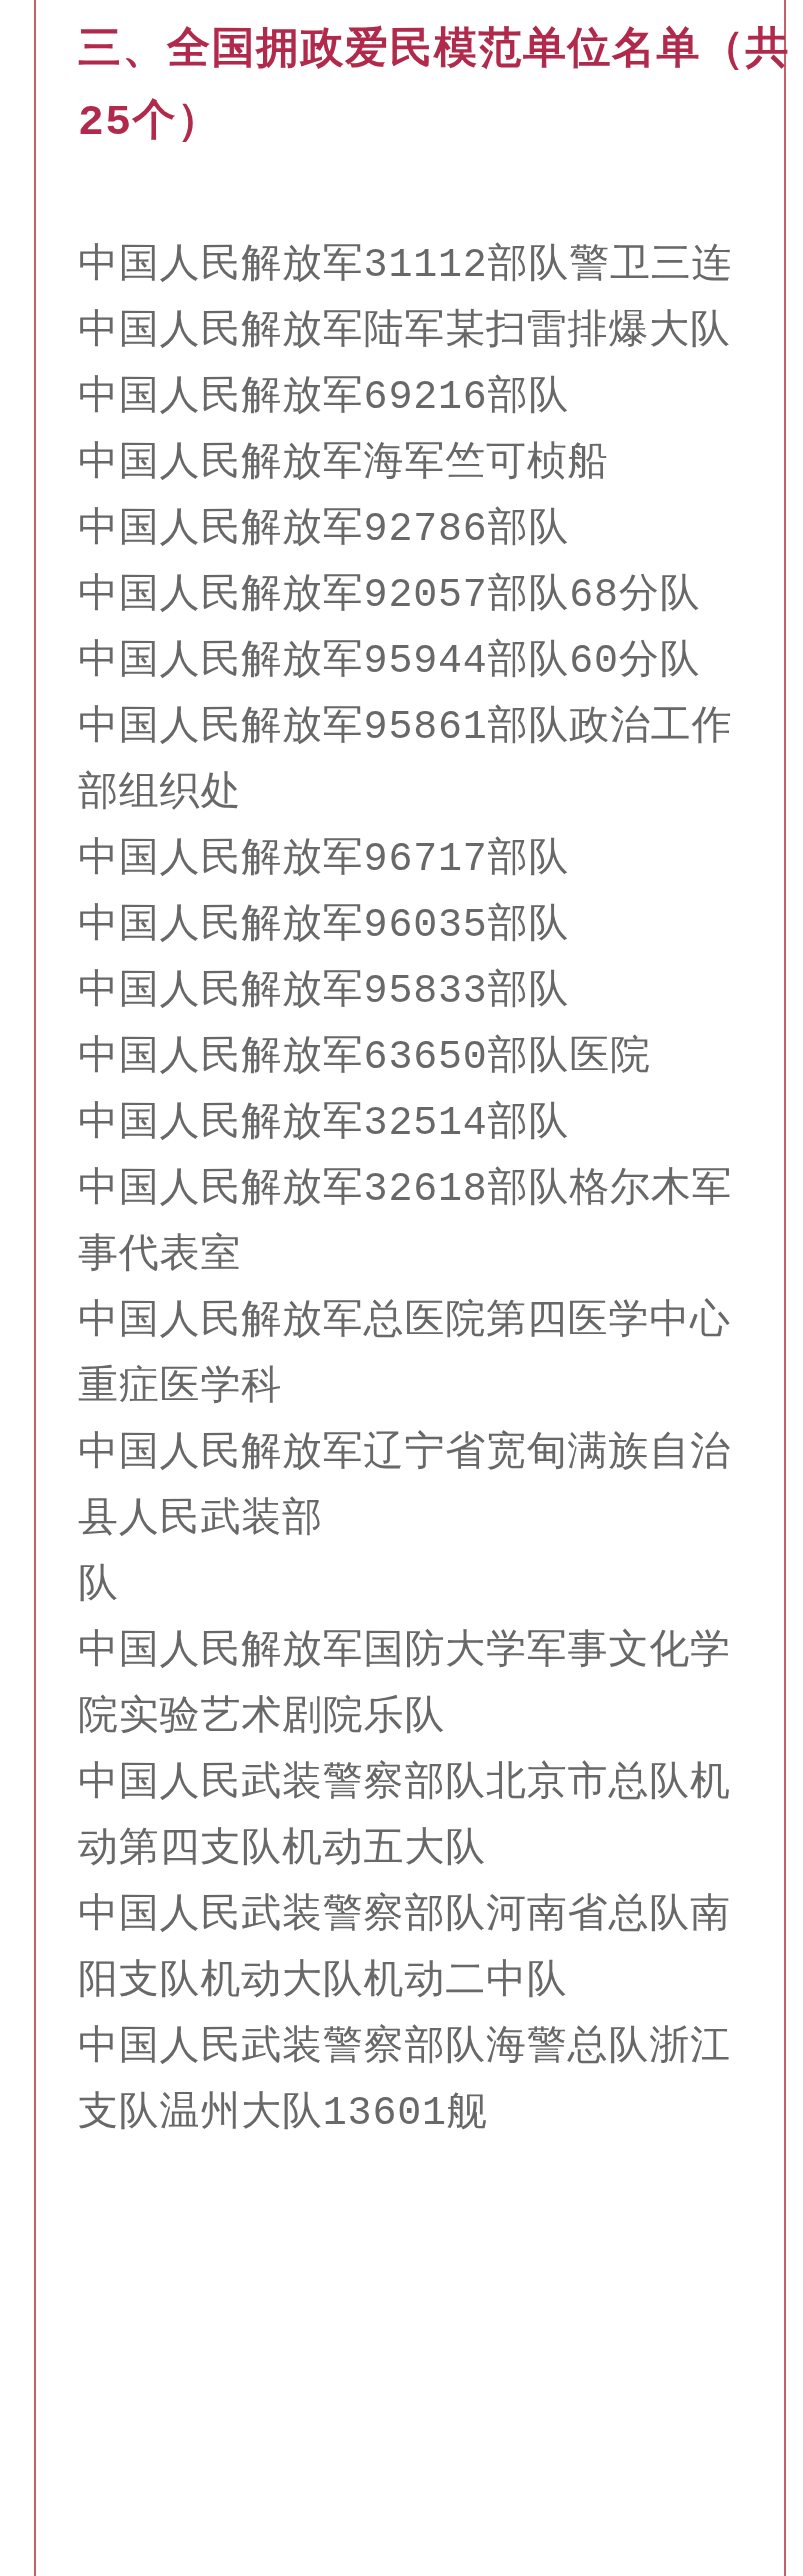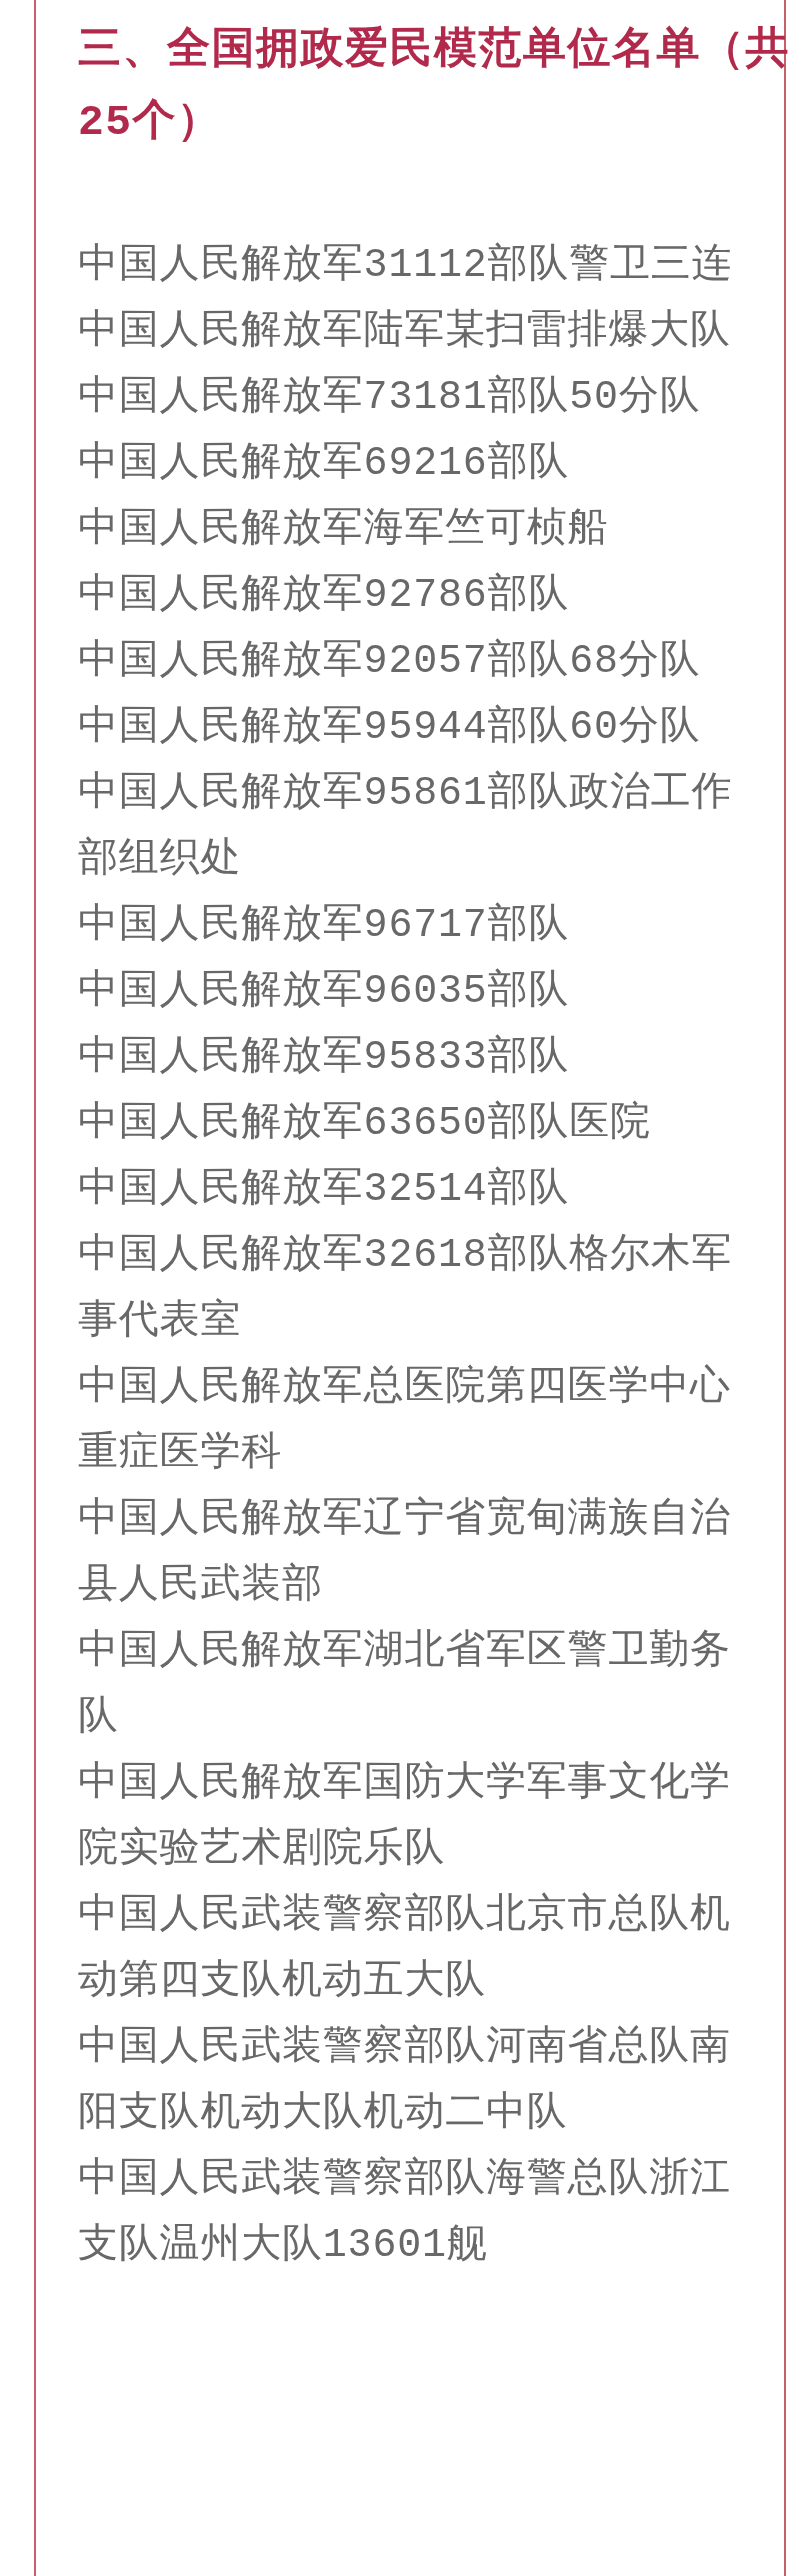--- a/index.html
+++ b/index.html
@@ -59,23 +59,20 @@
       <div class="hline">25个）</div>
     </h2>
   <div class="unit-list">
       <div class="item">
         <div class="line">中国人民解放军31112部队警卫三连</div>
       </div>
       <div class="item">
         <div class="line">中国人民解放军陆军某扫雷排爆大队</div>
       </div>
       <div class="item">
-        <div class="line">中国人民解放军73181部队50分队</div>
-      </div>
-      <div class="item">
         <div class="line">中国人民解放军69216部队</div>
       </div>
       <div class="item">
         <div class="line">中国人民解放军海军竺可桢船</div>
       </div>
       <div class="item">
         <div class="line">中国人民解放军92786部队</div>
       </div>
       <div class="item">
         <div class="line">中国人民解放军92057部队68分队</div>
@@ -108,21 +105,20 @@
       </div>
       <div class="item">
         <div class="line">中国人民解放军总医院第四医学中心</div>
         <div class="line">重症医学科</div>
       </div>
       <div class="item">
         <div class="line">中国人民解放军辽宁省宽甸满族自治</div>
         <div class="line">县人民武装部</div>
       </div>
       <div class="item">
-        <div class="line">中国人民解放军湖北省军区警卫勤务</div>
         <div class="line">队</div>
       </div>
       <div class="item">
         <div class="line">中国人民解放军国防大学军事文化学</div>
         <div class="line">院实验艺术剧院乐队</div>
       </div>
       <div class="item">
         <div class="line">中国人民武装警察部队北京市总队机</div>
         <div class="line">动第四支队机动五大队</div>
       </div>

